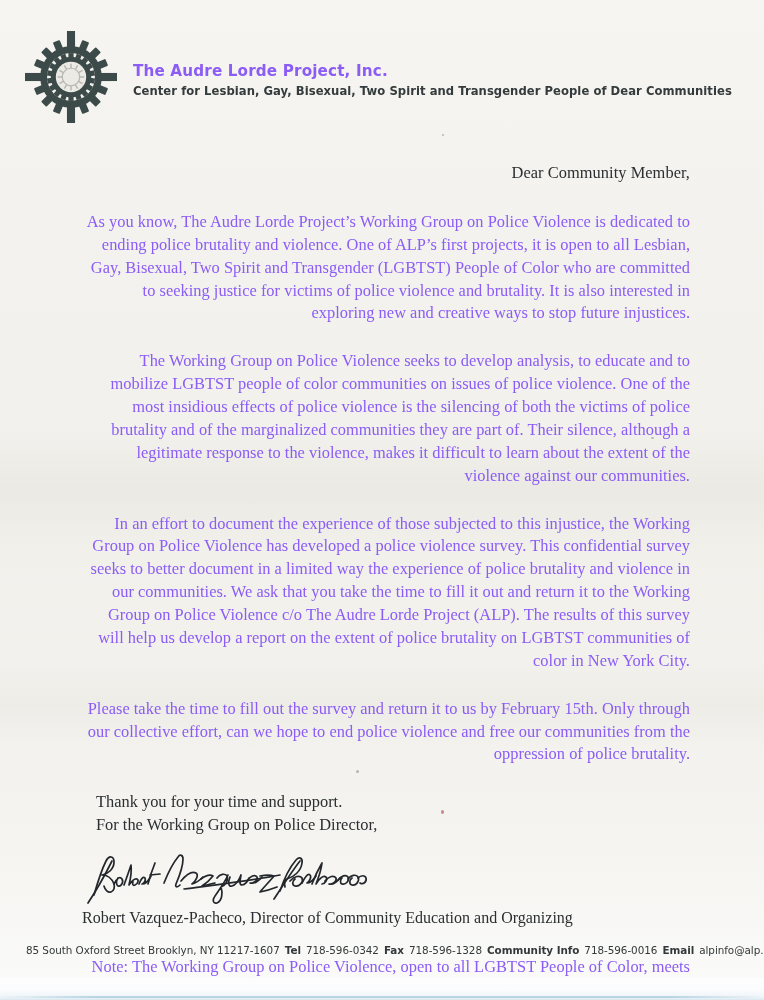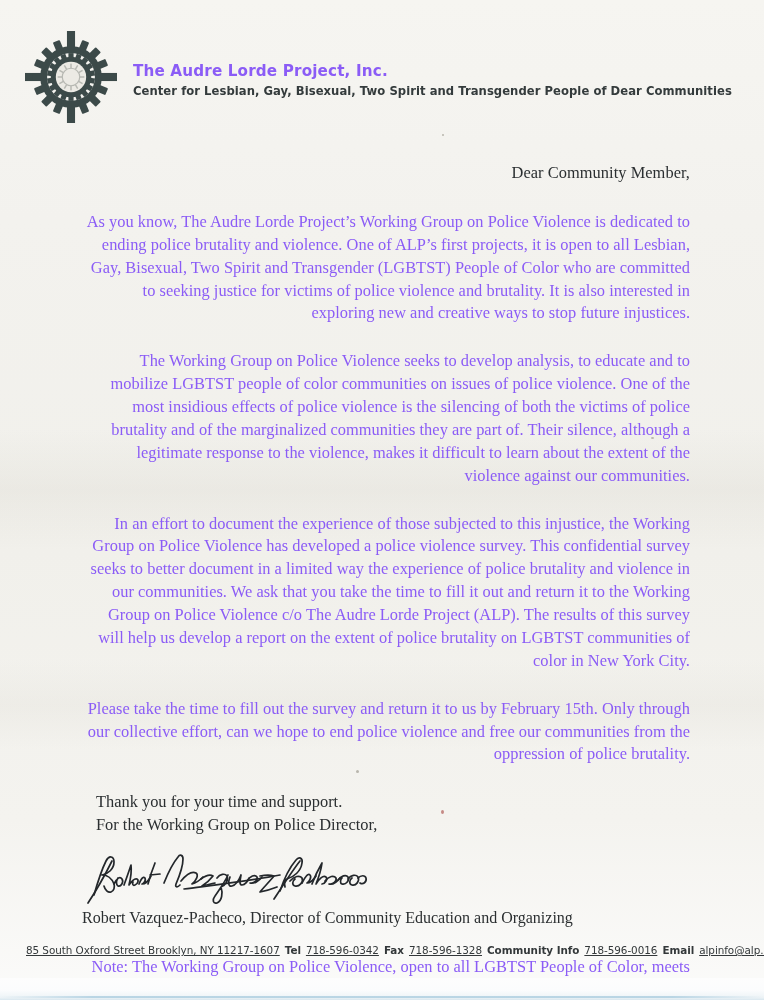--- a/index.html
+++ b/index.html
@@ -161,21 +161,21 @@
     left: 26px;
     top: 944px;
     width: 716px;
     font-family: "DejaVu Sans", sans-serif;
     font-size: 10.4px;
     color: #33383a;
     white-space: nowrap;
     letter-spacing: -0.05px;
   }
   .footer .lbl { font-weight: bold; }
-  .footer .val { font-weight: normal; text-decoration: underline; }
+  .footer .val { font-weight: normal; }
   .footer .sp { display: inline-block; width: 5px; }
 </style>
 </head>
 <body>
 
 <div class="page">
 
   <div class="paper-texture"></div>
   <div class="scan-band-a"></div>
   <div class="scan-band-b"></div>

